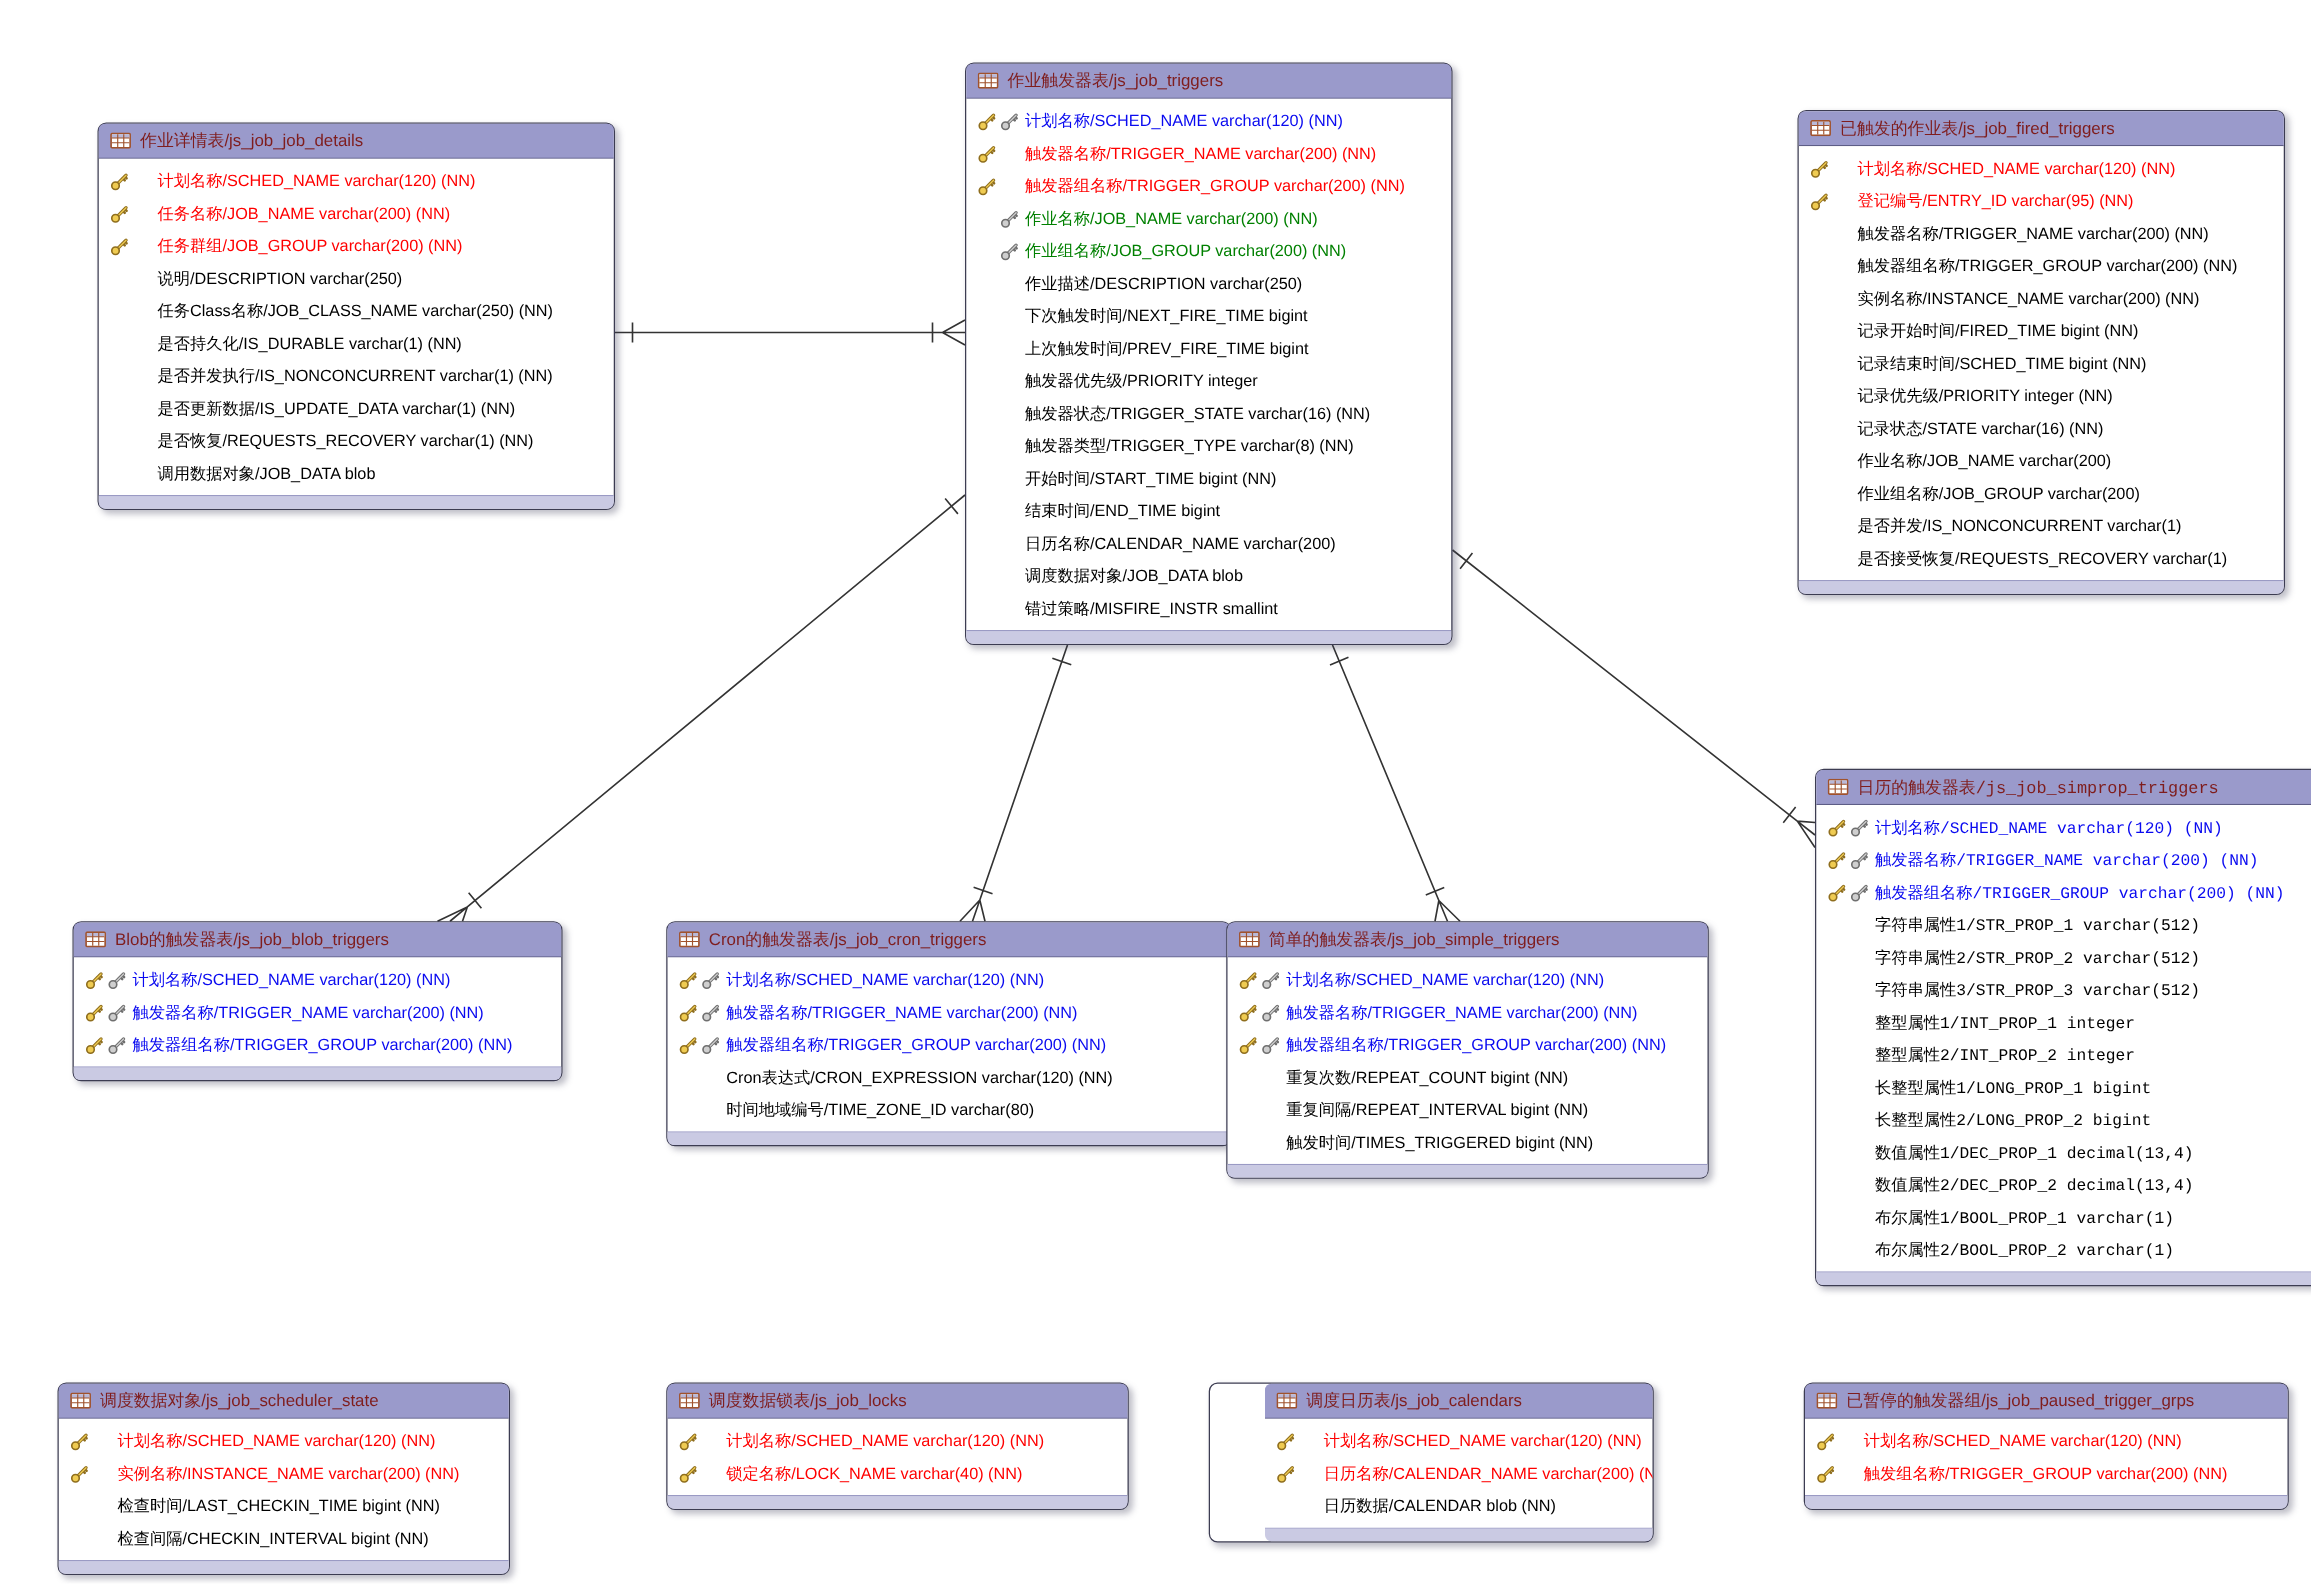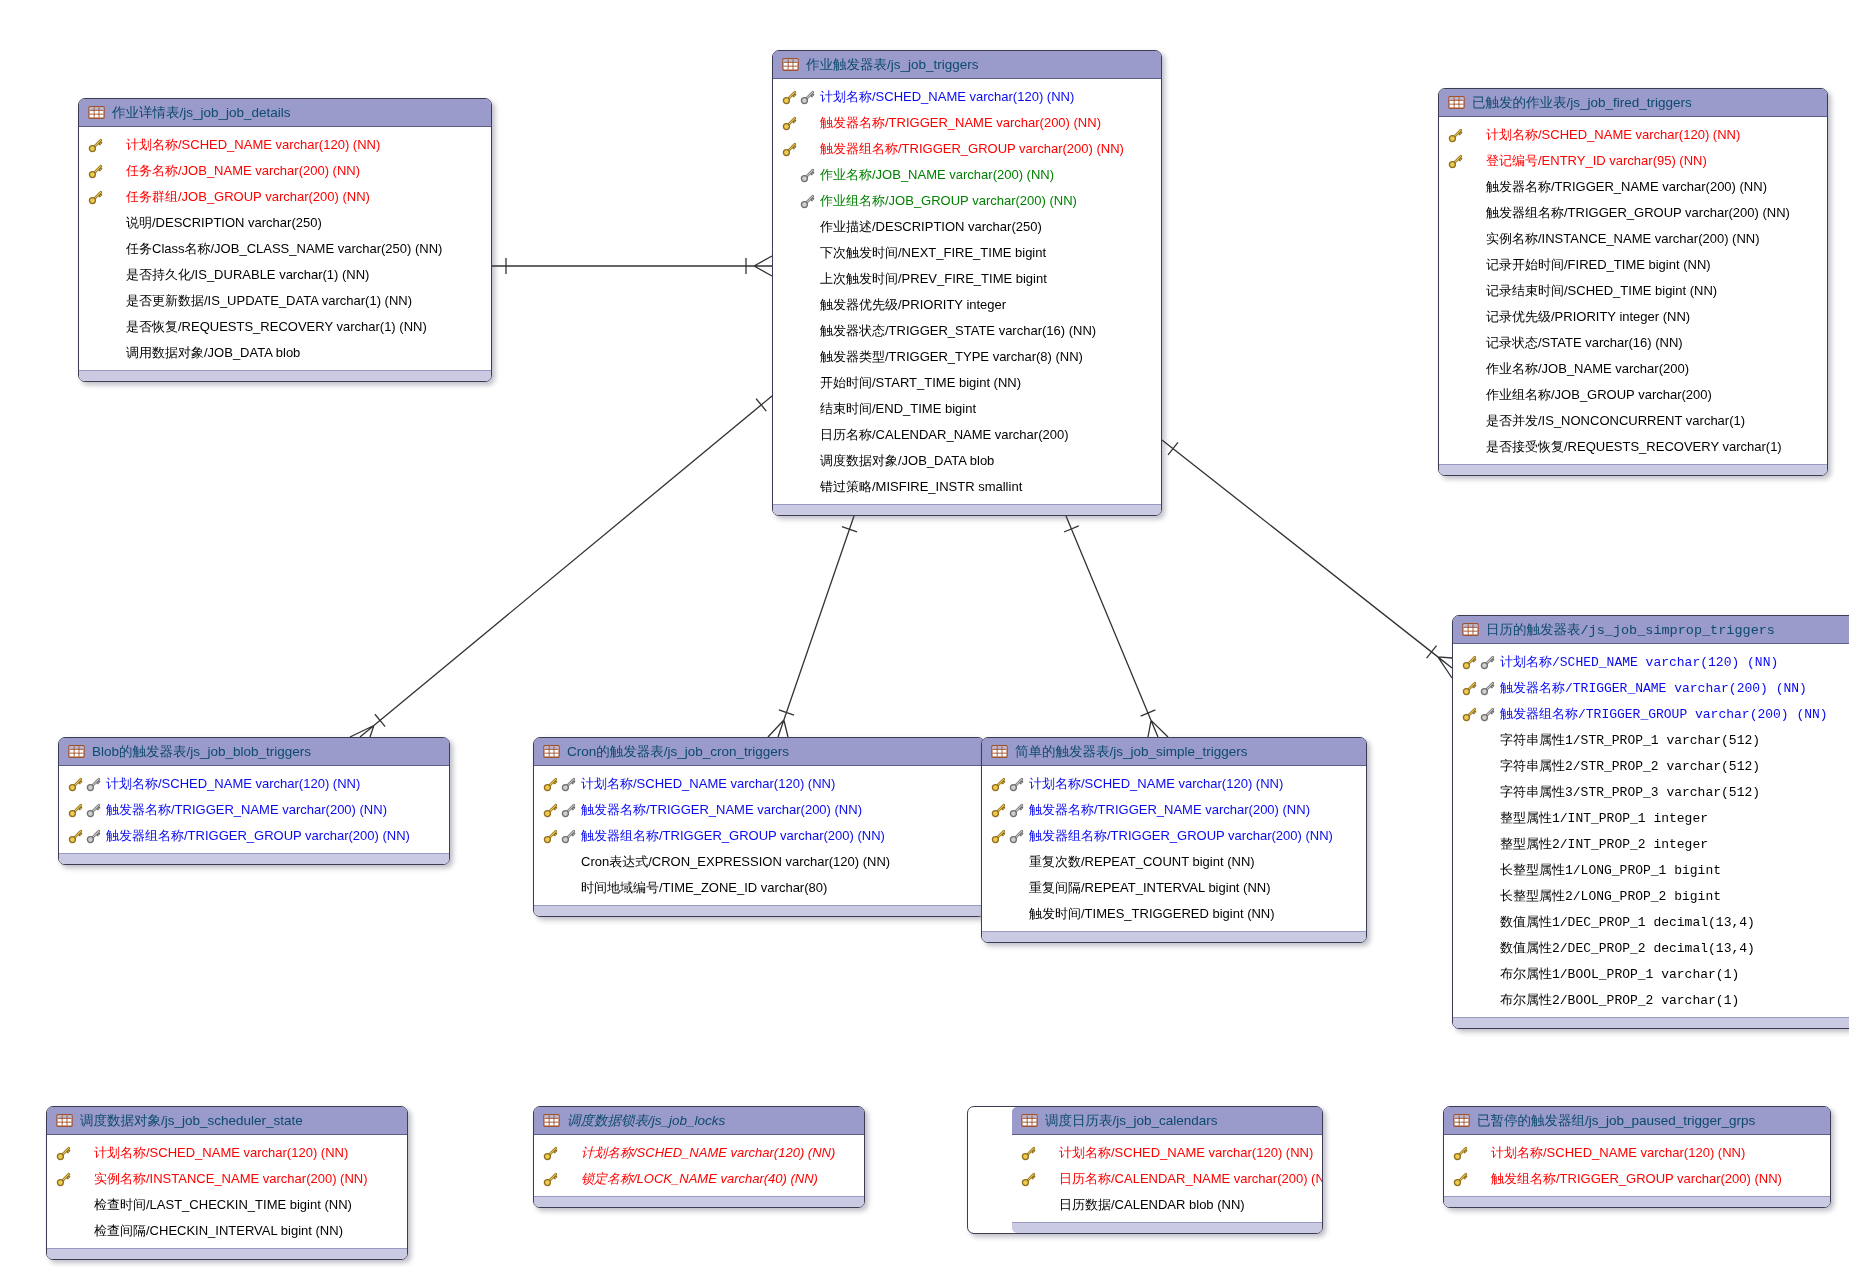--- a/index.html
+++ b/index.html
@@ -4,21 +4,21 @@
 <title>ER Diagram</title>
 <style>
   html,body{margin:0;padding:0;background:#ffffff;}
   body{font-family:"Liberation Sans","DejaVu Sans",sans-serif;}
   #stage{position:relative;width:1849px;height:1267px;background:#ffffff;overflow:hidden;}
   #rel-svg{position:absolute;left:0;top:0;z-index:1;}
   .er-table{position:absolute;z-index:2;background:#ffffff;border:1.5px solid var(--table_border);
             border-radius:7px;box-shadow:3px 3px 5px rgba(70,70,95,.35);box-sizing:border-box;}
   .er-header{display:flex;align-items:center;gap:7px;height:27px;background:var(--header_bg);
              border-bottom:1px solid #5d5d86;border-radius:5px 5px 0 0;padding:0 9px;
-             font-size:13.5px;font-weight:500;color:#0c4a6e;white-space:nowrap;overflow:hidden;}
+             font-size:13.5px;font-weight:500;color:#7f1d1d;white-space:nowrap;overflow:hidden;}
   .er-fields{padding:5px 0 4px 0;}
   .er-row{display:flex;align-items:center;height:26px;font-size:13px;white-space:nowrap;
           padding-left:7px;overflow:hidden;}
   .slot{width:18px;height:16px;display:inline-flex;justify-content:center;align-items:center;flex:0 0 18px;}
   .er-label{margin-left:4px;letter-spacing:0;}
   .c-red{color:var(--field_red);}
   .c-blue{color:var(--field_blue);}
   .c-green{color:var(--field_green);text-align:center;}
   .c-black{color:var(--field_black);}
   .er-footer{height:10px;background:var(--footer_bg);border-top:1px solid #9a9ac4;
@@ -104,20 +104,25 @@
           <span class="er-label c-black">任务Class名称/JOB_CLASS_NAME varchar(250) (NN)</span>
         </div>
         <div class="er-row">
           <span class="slot"></span>
           <span class="slot"></span>
           <span class="er-label c-black">是否持久化/IS_DURABLE varchar(1) (NN)</span>
         </div>
         <div class="er-row">
           <span class="slot"></span>
           <span class="slot"></span>
+          <span class="er-label c-black">是否并发执行/IS_NONCONCURRENT varchar(1) (NN)</span>
+        </div>
+        <div class="er-row">
+          <span class="slot"></span>
+          <span class="slot"></span>
           <span class="er-label c-black">是否更新数据/IS_UPDATE_DATA varchar(1) (NN)</span>
         </div>
         <div class="er-row">
           <span class="slot"></span>
           <span class="slot"></span>
           <span class="er-label c-black">是否恢复/REQUESTS_RECOVERY varchar(1) (NN)</span>
         </div>
         <div class="er-row">
           <span class="slot"></span>
           <span class="slot"></span>
@@ -767,21 +772,21 @@
           <span class="er-label c-black">检查时间/LAST_CHECKIN_TIME bigint (NN)</span>
         </div>
         <div class="er-row">
           <span class="slot"></span>
           <span class="slot"></span>
           <span class="er-label c-black">检查间隔/CHECKIN_INTERVAL bigint (NN)</span>
         </div>
       </div>
       <div class="er-footer"></div>
     </div>
-    <div class="er-table" style="left: 533px; top: 1106px; width: 332px; font-style: italic;">
+    <div class="er-table" style="left: 533px; top: 1106px; width: 370px;">
       <div class="er-header">
         <span style="display: inline-flex;">
           <svg width="17" height="13" viewBox="0 0 18 14" xmlns="http://www.w3.org/2000/svg">
             <rect x="0.8" y="0.8" width="16.4" height="12.4" fill="#ffffff" stroke="#a0522d" stroke-width="1.4" rx="1"></rect>
             <rect x="1.5" y="1.5" width="15" height="3.2" fill="#b9b9d9"></rect>
             <path d="M1.5 4.7 H16.5 M1.5 8.8 H16.5 M6.5 1.5 V12.5 M11.7 1.5 V12.5" stroke="#a0522d" stroke-width="1" fill="none"></path>
           </svg>
         </span>
         <span>调度数据锁表/js_job_locks</span>
       </div>

